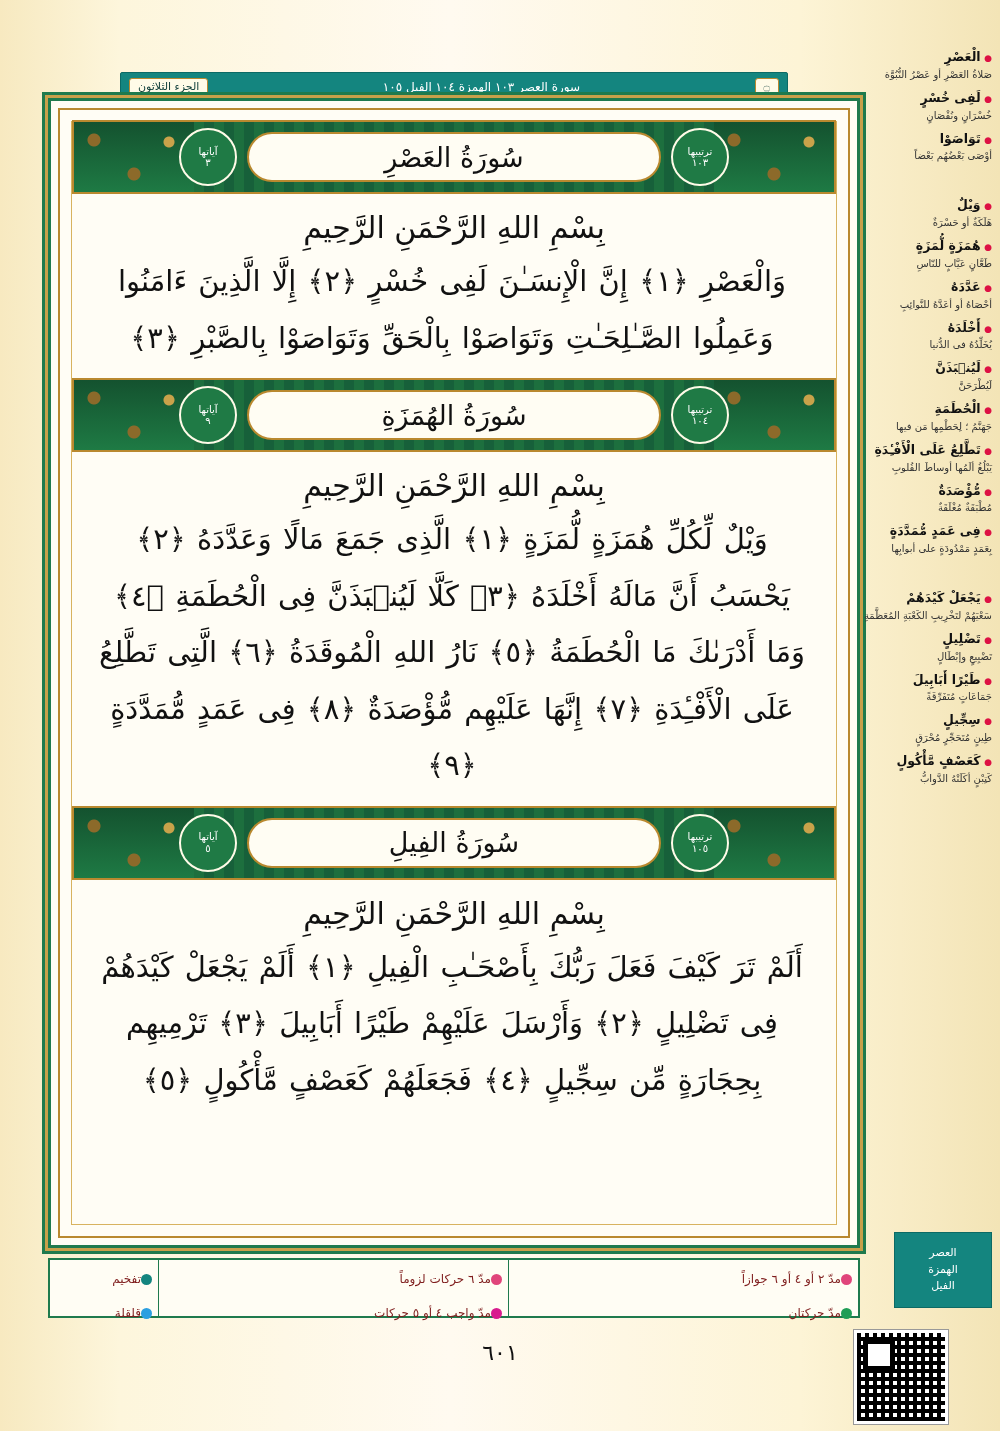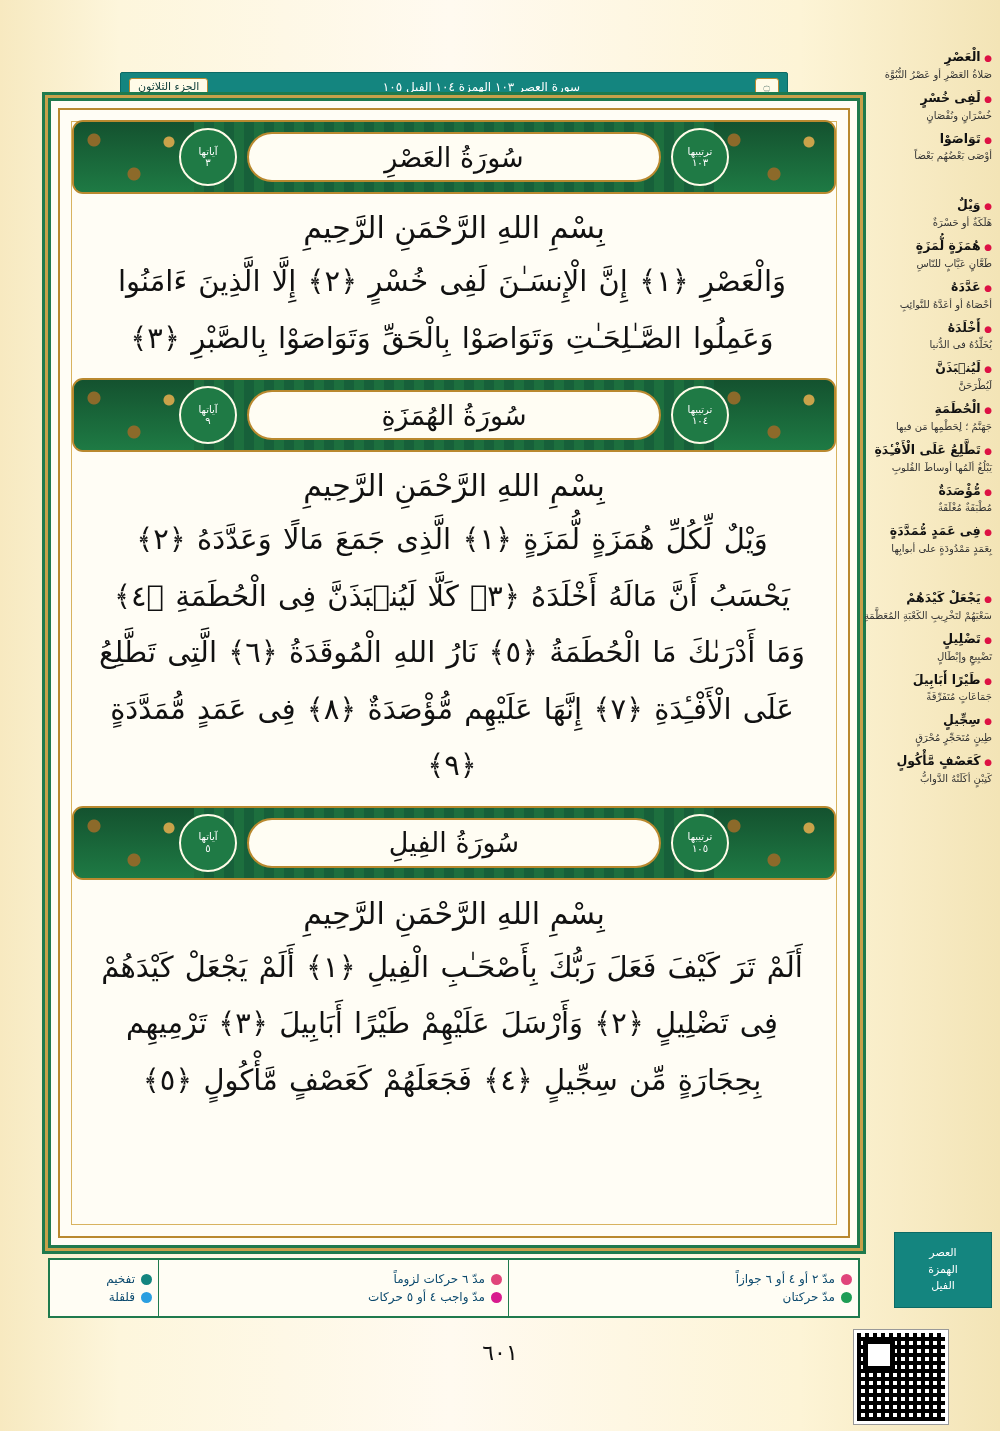--- a/index.html
+++ b/index.html
@@ -55,21 +55,21 @@
     flex:1;text-align:center;color:#fff;font-size:12px;direction:rtl;
     letter-spacing:1px;
   }
   
   .surah-band{
     position:relative;height:74px;margin:0 12px;
     background:
       repeating-linear-gradient(90deg,#1d6f3e 0 10px,#17603a 10px 20px),
       #1d6f3e;
     border:2px solid #b9892f;
-    border-radius:11px;
+    border-radius:0;
     display:flex;align-items:center;justify-content:center;
     box-sizing:border-box;
     overflow:hidden;
   }
   .surah-band:before,.surah-band:after{
     content:"";position:absolute;top:0;bottom:0;width:120px;
     background:
       radial-gradient(circle at 20px 18px,#8c6a2a 0 6px,transparent 7px),
       radial-gradient(circle at 60px 52px,#8c6a2a 0 6px,transparent 7px),
       radial-gradient(circle at 95px 20px,#c9a24a 0 5px,transparent 6px),
@@ -130,23 +130,24 @@
     display:flex;box-sizing:border-box;
   }
   .legend-col{
     flex:1;border-left:1px solid #1f7a4d;
     display:flex;flex-direction:column;justify-content:center;
     padding:2px 6px;box-sizing:border-box;direction:rtl;
   }
   .legend-col:first-child{border-left:none;}
   .legend-col.narrow{flex:0 0 108px;}
   .legend-item{
-    display:flex;align-items:center;gap:6px;
-    font-size:12px;color:#0c4a6e;direction:rtl;
+    display:flex;align-items:center;gap:0;
+    font-size:12px;color:#7f1d1d;direction:rtl;
     padding:2px 0;
+    margin-top:16px;
   }
   .dot{width:11px;height:11px;border-radius:50%;flex:0 0 11px;}
   
   .page-num{
     position:absolute;left:0;right:0;top:1340px;
     text-align:center;font-size:22px;color:#111;
   }
   .qr{
     position:absolute;right:52px;top:1330px;width:88px;height:88px;
     background:

